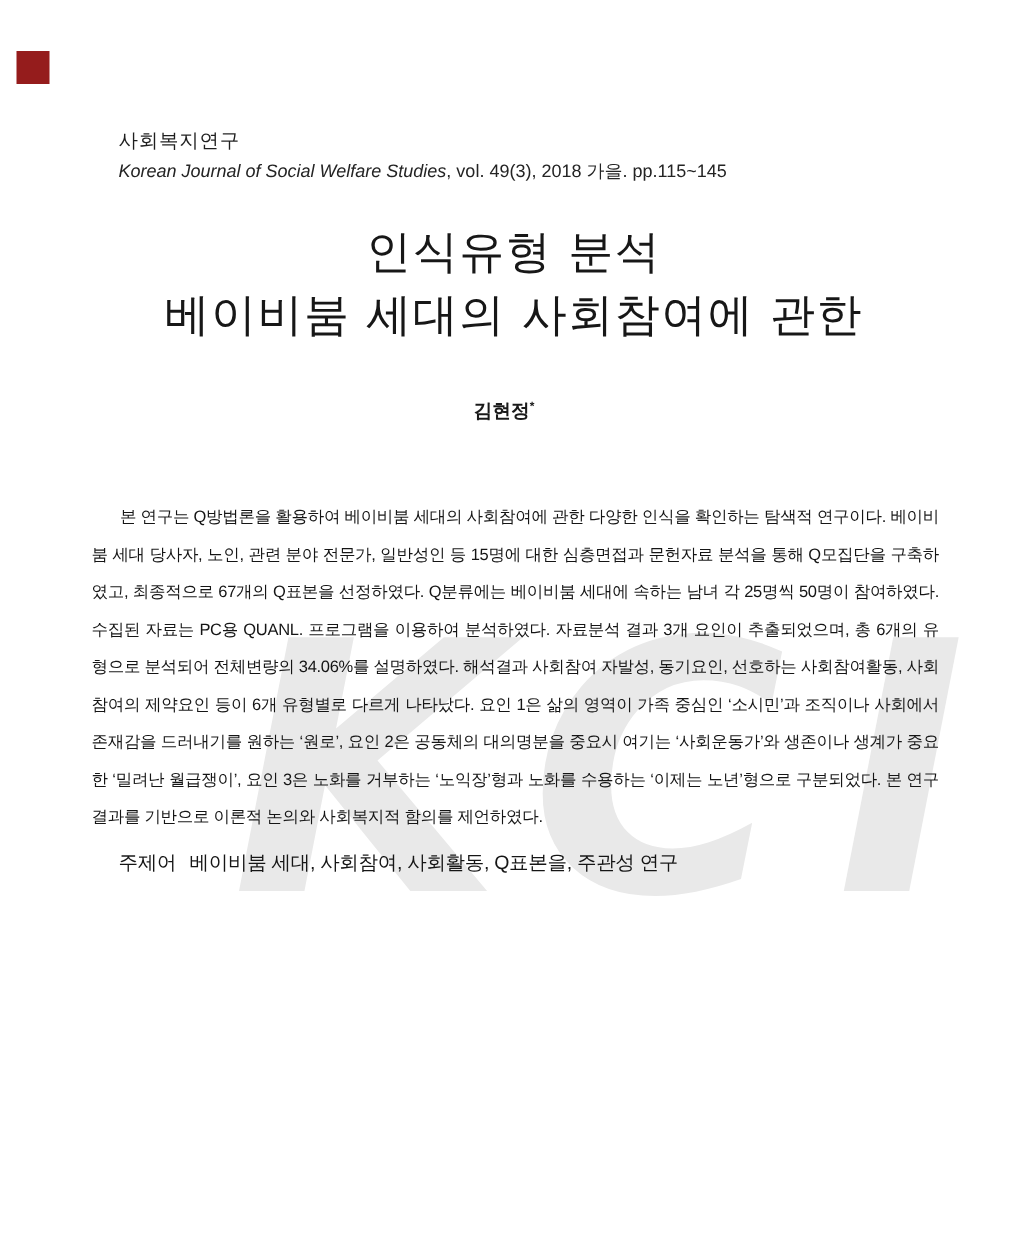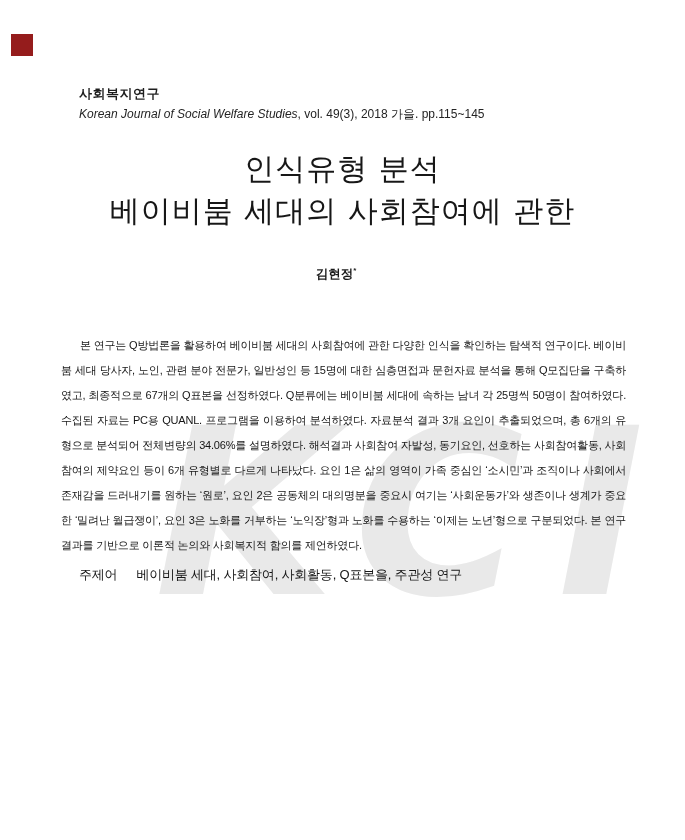--- a/index.html
+++ b/index.html
@@ -43,21 +43,21 @@
   }
 
   .journal-header {
     position: absolute;
     left: 79px;
     top: 84px;
     width: 540px;
   }
   .journal-kr {
     font-size: 13px;
-    font-weight: bold;
+    font-weight: normal;
     letter-spacing: 0.5px;
     line-height: 19px;
     color: #1e1e1e;
   }
   .journal-citation {
     font-size: 12px;
     line-height: 22px;
     color: #242424;
   }
   .journal-en { font-style: italic; text-align: right; }
@@ -108,21 +108,21 @@
     position: absolute;
     left: 79px;
     top: 562px;
     width: 560px;
     font-size: 13px;
     font-weight: 500;
     letter-spacing: -0.2px;
     line-height: 25px;
     color: #151515;
   }
-  .keywords-label { margin-right: 19px; }
+  .keywords-label { margin-right: 9px; }
 </style>
 </head>
 <body>
 
 <div class="page">
 
   <div class="watermark">KCI</div>
 
   <div class="content">
 

